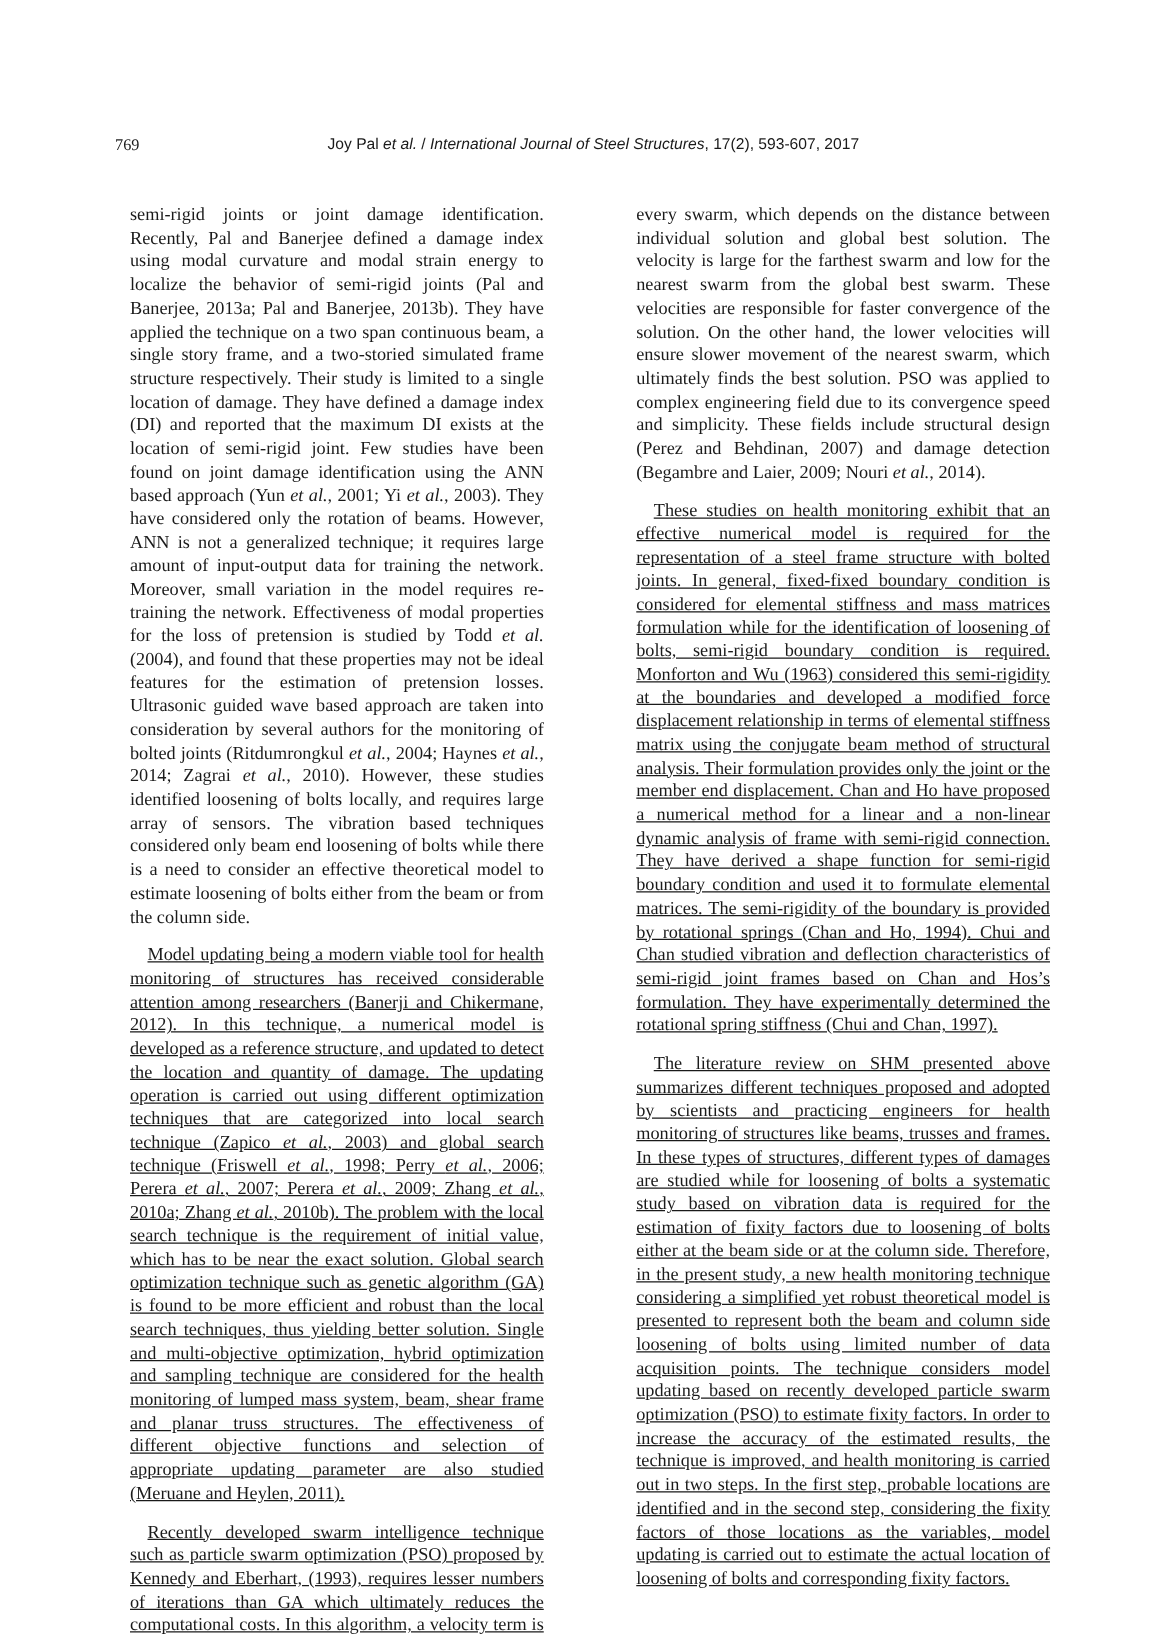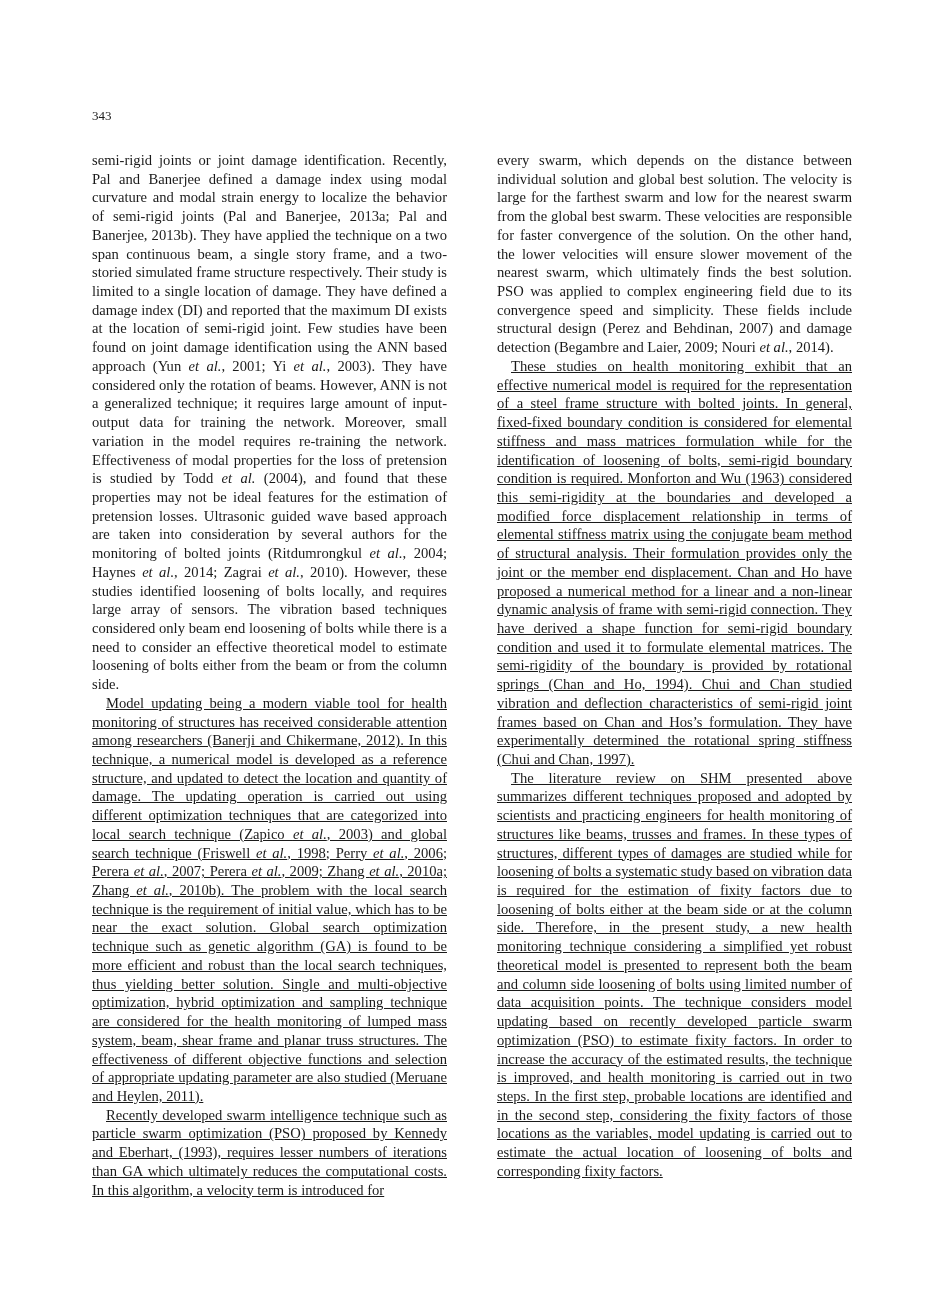--- a/index.html
+++ b/index.html
@@ -7,29 +7,30 @@
   .header { position:absolute; top:108px; left:92px; width:742px; height:20px;
             font-family:"Liberation Sans", sans-serif; font-size:12.5px; }
   .page-num { position:absolute; left:0; top:0; font-family:"Liberation Serif", serif; font-size:13px; }
   .running-head { position:absolute; left:170px; top:0; white-space:nowrap; }
   .running-head i { font-style:italic; }
   .col { position:absolute; top:151px; width:355px;
          font-family:"Liberation Serif", serif; font-size:14.6px; line-height:18.72px;
          text-align:justify; hyphens:none; }
   .col.left { left:92px; }
   .col.right { left:497px; }
-  .col p { margin:0; }
+  .col p { margin:12px; }
   .col p.indent { text-indent:14px;text-decoration:underline; }
   .col i { font-style:italic; }
 </style>
 </head>
 <body>
 
 <div class="header">
-  <span class="page-num">343</span>
+  <span class="page-num">769</span>
+  <span class="running-head"><span>Joy Pal</span> <i>et al.</i><span> / </span><i>International Journal of Steel Structures</i><span>, 17(2), 593-607, 2017</span></span>
 </div>
 
 <div class="col left">
     <p><span>semi-rigid joints or joint damage identification. Recently, Pal and Banerjee defined a damage index using modal curvature and modal strain energy to localize the behavior of semi-rigid joints (Pal and Banerjee, 2013a; Pal and Banerjee, 2013b). They have applied the technique on a two span continuous beam, a single story frame, and a two-storied simulated frame structure respectively. Their study is limited to a single location of damage. They have defined a damage index (DI) and reported that the maximum DI exists at the location of semi-rigid joint. Few studies have been found on joint damage identification using the ANN based approach (Yun </span><i>et al.</i><span>, 2001; Yi </span><i>et al.</i><span>, 2003). They have considered only the rotation of beams. However, ANN is not a generalized technique; it requires large amount of input-output data for training the network. Moreover, small variation in the model requires re-training the network. Effectiveness of modal properties for the loss of pretension is studied by Todd </span><i>et al.</i><span> (2004), and found that these properties may not be ideal features for the estimation of pretension losses. Ultrasonic guided wave based approach are taken into consideration by several authors for the monitoring of bolted joints (Ritdumrongkul </span><i>et al.</i><span>, 2004; Haynes </span><i>et al.</i><span>, 2014; Zagrai </span><i>et al.</i><span>, 2010). However, these studies identified loosening of bolts locally, and requires large array of sensors. The vibration based techniques considered only beam end loosening of bolts while there is a need to consider an effective theoretical model to estimate loosening of bolts either from the beam or from the column side.</span></p>
     <p class="indent"><span>Model updating being a modern viable tool for health monitoring of structures has received considerable attention among researchers (Banerji and Chikermane, 2012). In this technique, a numerical model is developed as a reference structure, and updated to detect the location and quantity of damage. The updating operation is carried out using different optimization techniques that are categorized into local search technique (Zapico </span><i>et al.</i><span>, 2003) and global search technique (Friswell </span><i>et al.</i><span>, 1998; Perry </span><i>et al.</i><span>, 2006; Perera </span><i>et al.</i><span>, 2007; Perera </span><i>et al.</i><span>, 2009; Zhang </span><i>et al.</i><span>, 2010a; Zhang </span><i>et al.</i><span>, 2010b). The problem with the local search technique is the requirement of initial value, which has to be near the exact solution. Global search optimization technique such as genetic algorithm (GA) is found to be more efficient and robust than the local search techniques, thus yielding better solution. Single and multi-objective optimization, hybrid optimization and sampling technique are considered for the health monitoring of lumped mass system, beam, shear frame and planar truss structures. The effectiveness of different objective functions and selection of appropriate updating parameter are also studied (Meruane and Heylen, 2011).</span></p>
     <p class="indent"><span>Recently developed swarm intelligence technique such as particle swarm optimization (PSO) proposed by Kennedy and Eberhart, (1993), requires lesser numbers of iterations than GA which ultimately reduces the computational costs. In this algorithm, a velocity term is introduced for</span></p>
   </div>
 <div class="col right">
     <p><span>every swarm, which depends on the distance between individual solution and global best solution. The velocity is large for the farthest swarm and low for the nearest swarm from the global best swarm. These velocities are responsible for faster convergence of the solution. On the other hand, the lower velocities will ensure slower movement of the nearest swarm, which ultimately finds the best solution. PSO was applied to complex engineering field due to its convergence speed and simplicity. These fields include structural design (Perez and Behdinan, 2007) and damage detection (Begambre and Laier, 2009; Nouri </span><i>et al.</i><span>, 2014).</span></p>
     <p class="indent"><span>These studies on health monitoring exhibit that an effective numerical model is required for the representation of a steel frame structure with bolted joints. In general, fixed-fixed boundary condition is considered for elemental stiffness and mass matrices formulation while for the identification of loosening of bolts, semi-rigid boundary condition is required. Monforton and Wu (1963) considered this semi-rigidity at the boundaries and developed a modified force displacement relationship in terms of elemental stiffness matrix using the conjugate beam method of structural analysis. Their formulation provides only the joint or the member end displacement. Chan and Ho have proposed a numerical method for a linear and a non-linear dynamic analysis of frame with semi-rigid connection. They have derived a shape function for semi-rigid boundary condition and used it to formulate elemental matrices. The semi-rigidity of the boundary is provided by rotational springs (Chan and Ho, 1994). Chui and Chan studied vibration and deflection characteristics of semi-rigid joint frames based on Chan and Hos’s formulation. They have experimentally determined the rotational spring stiffness (Chui and Chan, 1997).</span></p>

